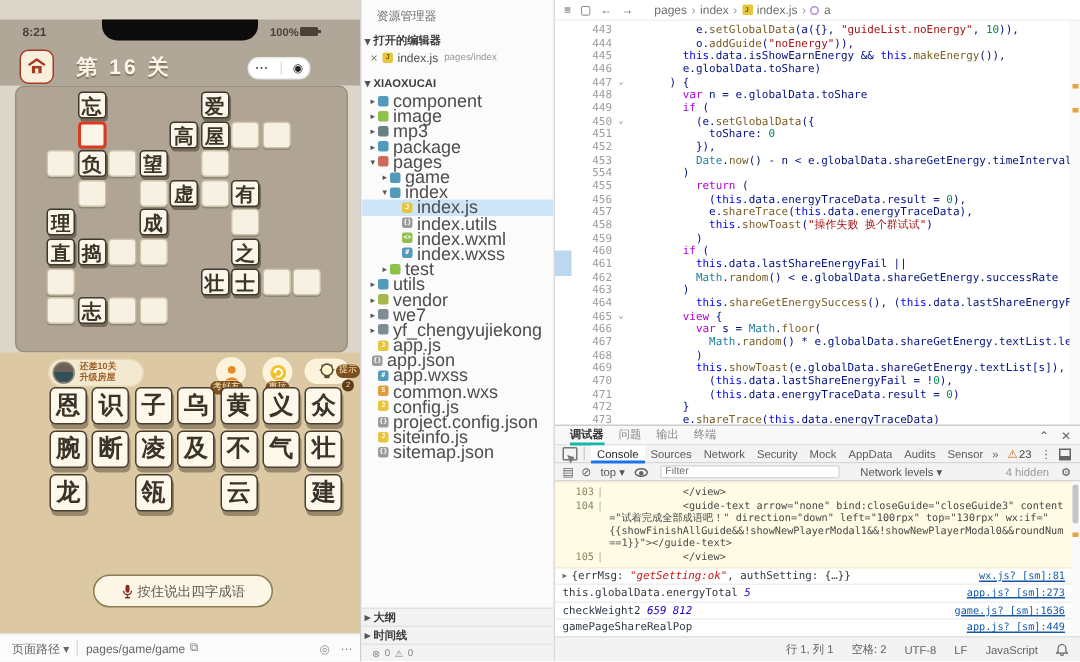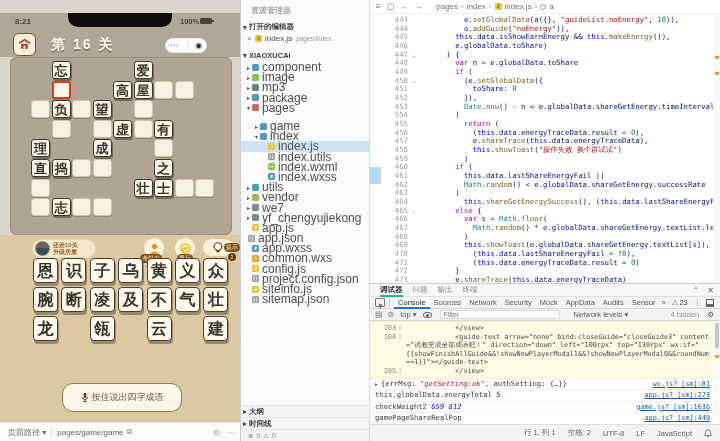--- a/index.html
+++ b/index.html
@@ -28,21 +28,21 @@
   .ph-lower{position:absolute;left:0;top:235px;width:241px;height:187px;background:#dcc9a4}
   .upg-pill{position:absolute;left:32px;top:239px;width:64px;height:19px;background:#f3e9d0;border:1px solid #e7d8b4;border-radius:10px;display:flex;align-items:center;cursor:pointer}
   .upg-av{width:15px;height:15px;margin-left:2px;border-radius:50%;background:linear-gradient(#6b6157 45%,#335058 45%);border:1px solid #8f8271}
   .upg-txt{margin-left:3px;font-size:6px;line-height:7px;color:#9c5f24;font-weight:bold;white-space:nowrap}
   .rnd-btn{position:absolute;width:22px;height:22px;border-radius:50%;background:#fdf3dc;border:1px solid #d9c89e;display:flex;align-items:center;justify-content:center;cursor:pointer}
   .badge{position:absolute;height:9px;background:#7c4f22;color:#ffe9b0;font-size:6px;line-height:9px;text-align:center;border-radius:5px;padding:0 2px;white-space:nowrap}
   .hint-pill{position:absolute;left:202px;top:238px;width:32px;height:19px;background:#fdf3dc;border:1px solid #d9c89e;border-radius:10px;display:flex;align-items:center;justify-content:center;cursor:pointer}
   .hint-badge{position:absolute;left:224px;top:243px;height:9px;background:#7c4f22;color:#ffe9b0;font-size:6px;line-height:9px;border-radius:5px;padding:0 2px}
   .hint-count{position:absolute;left:228px;top:253px;width:8px;height:8px;border-radius:50%;background:#5f3c18;color:#ffe9b0;font-size:5px;line-height:8px;text-align:center}
   .tile{position:absolute;width:25px;height:25px;background:#fdf8ea;border:1.5px solid #473f33;border-radius:4px;box-shadow:1px 3px 0 rgba(70,58,38,.45);text-align:center;font-size:16px;line-height:23px;font-weight:bold;color:#3a332a;cursor:pointer}
-  .voice{position:absolute;left:62px;top:383px;width:120px;height:29px;background:#fcf6e6;border:1px solid #8d7b55;border-radius:11px;display:flex;align-items:center;justify-content:center;font-size:9px;color:#5f584b;cursor:pointer}
+  .voice{position:absolute;left:62px;top:383px;width:120px;height:22px;background:#fcf6e6;border:1px solid #8d7b55;border-radius:11px;display:flex;align-items:center;justify-content:center;font-size:9px;color:#5f584b;cursor:pointer}
   .voice svg{margin-right:3px}
   .path-bar{position:absolute;left:0;top:422px;width:241px;height:19px;background:#fbfbfb;border-top:1px solid #e4e4e4;display:flex;align-items:center;font-size:8px;color:#666}
   .path-bar .dd{margin-left:8px;cursor:pointer}
   .path-bar .pb-sep{width:1px;height:10px;background:#ddd;margin:0 5px}
   .path-bar .copy{margin-left:3px;color:#888;cursor:pointer}
   .path-bar .pb-right{margin-left:auto;margin-right:6px;display:flex;gap:7px;color:#888}
   .path-bar .pb-right span{cursor:pointer}
   
   .explorer{position:absolute;left:241px;top:0;width:129px;height:441px;background:#fbfbfb;border-right:1px solid #d9d9d9;font-size:8px;color:#4d4d4d;overflow:hidden}
   .ex-title{padding:5px 0 0 10px;font-size:8px;color:#6e6e6e}
@@ -302,21 +302,21 @@
         <div class="trow" style="padding-left: 4px;">
           <span class="arr">▸</span>
           <span class="fic" style="background: rgb(81, 154, 186);"></span>
           <span class="tlabel">package</span>
         </div>
         <div class="trow" style="padding-left: 4px;">
           <span class="arr">▾</span>
           <span class="fic" style="background: rgb(204, 107, 90);"></span>
           <span class="tlabel">pages</span>
         </div>
-        <div class="trow" style="padding-left: 12px; margin-top: 8px;">
+        <div class="trow" style="padding-left: 12px;">
           <span class="arr">▸</span>
           <span class="fic" style="background: rgb(81, 154, 186);"></span>
           <span class="tlabel">game</span>
         </div>
         <div class="trow" style="padding-left: 12px;">
           <span class="arr">▾</span>
           <span class="fic" style="background: rgb(81, 154, 186);"></span>
           <span class="tlabel">index</span>
         </div>
         <div class="trow sel" style="padding-left: 20px;">
@@ -331,20 +331,25 @@
         </div>
         <div class="trow" style="padding-left: 20px;">
           <span class="arr">&nbsp;</span>
           <span class="fic" style="background: rgb(141, 193, 73);">&lt;&gt;</span>
           <span class="tlabel">index.wxml</span>
         </div>
         <div class="trow" style="padding-left: 20px;">
           <span class="arr">&nbsp;</span>
           <span class="fic" style="background: rgb(81, 154, 186);">#</span>
           <span class="tlabel">index.wxss</span>
+        </div>
+        <div class="trow" style="padding-left: 12px;">
+          <span class="arr">▸</span>
+          <span class="fic" style="background: rgb(141, 193, 73);"></span>
+          <span class="tlabel">test</span>
         </div>
         <div class="trow" style="padding-left: 4px;">
           <span class="arr">▸</span>
           <span class="fic" style="background: rgb(81, 154, 186);"></span>
           <span class="tlabel">utils</span>
         </div>
         <div class="trow" style="padding-left: 4px;">
           <span class="arr">▸</span>
           <span class="fic" style="background: rgb(168, 182, 78);"></span>
           <span class="tlabel">vendor</span>
@@ -457,21 +462,21 @@
             <div class="cl"><span class="ln">455</span><span class="fold"> </span><span class="code">          <i class="k">return</i> (</span></div>
             <div class="cl"><span class="ln">456</span><span class="fold"> </span><span class="code">            (<i class="t">this</i>.data.energyTraceData.result = <i class="n">0</i>),</span></div>
             <div class="cl"><span class="ln">457</span><span class="fold"> </span><span class="code">            e.<i class="f">shareTrace</i>(<i class="t">this</i>.data.energyTraceData),</span></div>
             <div class="cl"><span class="ln">458</span><span class="fold"> </span><span class="code">            <i class="t">this</i>.<i class="f">showToast</i>(<i class="s">"操作失败 换个群试试"</i>)</span></div>
             <div class="cl"><span class="ln">459</span><span class="fold"> </span><span class="code">          )</span></div>
             <div class="cl"><span class="ln">460</span><span class="fold"> </span><span class="code">        <i class="k">if</i> (</span></div>
             <div class="cl"><span class="ln">461</span><span class="fold"> </span><span class="code">          <i class="t">this</i>.data.lastShareEnergyFail ||</span></div>
             <div class="cl"><span class="ln">462</span><span class="fold"> </span><span class="code">          <i class="c">Math</i>.<i class="f">random</i>() &lt; e.globalData.shareGetEnergy.successRate</span></div>
             <div class="cl"><span class="ln">463</span><span class="fold"> </span><span class="code">        )</span></div>
             <div class="cl"><span class="ln">464</span><span class="fold"> </span><span class="code">          <i class="t">this</i>.<i class="f">shareGetEnergySuccess</i>(), (<i class="t">this</i>.data.lastShareEnergyFail = !)</span></div>
-            <div class="cl"><span class="ln">465</span><span class="fold">⌄</span><span class="code">        <i class="k">else</i> {</span></div>
+            <div class="cl"><span class="ln">465</span><span class="fold">⌄</span><span class="code">        <i class="k">view</i> {</span></div>
             <div class="cl"><span class="ln">466</span><span class="fold"> </span><span class="code">          <i class="k">var</i> s = <i class="c">Math</i>.<i class="f">floor</i>(</span></div>
             <div class="cl"><span class="ln">467</span><span class="fold"> </span><span class="code">            <i class="c">Math</i>.<i class="f">random</i>() * e.globalData.shareGetEnergy.textList.length</span></div>
             <div class="cl"><span class="ln">468</span><span class="fold"> </span><span class="code">          )</span></div>
             <div class="cl"><span class="ln">469</span><span class="fold"> </span><span class="code">          <i class="t">this</i>.<i class="f">showToast</i>(e.globalData.shareGetEnergy.textList[s]),</span></div>
             <div class="cl"><span class="ln">470</span><span class="fold"> </span><span class="code">            (<i class="t">this</i>.data.lastShareEnergyFail = !<i class="n">0</i>),</span></div>
             <div class="cl"><span class="ln">471</span><span class="fold"> </span><span class="code">            (<i class="t">this</i>.data.energyTraceData.result = <i class="n">0</i>)</span></div>
             <div class="cl"><span class="ln">472</span><span class="fold"> </span><span class="code">        }</span></div>
             <div class="cl"><span class="ln">473</span><span class="fold"> </span><span class="code">        e.<i class="f">shareTrace</i>(<i class="t">this</i>.data.energyTraceData)</span></div>
           </div>
       </div>

